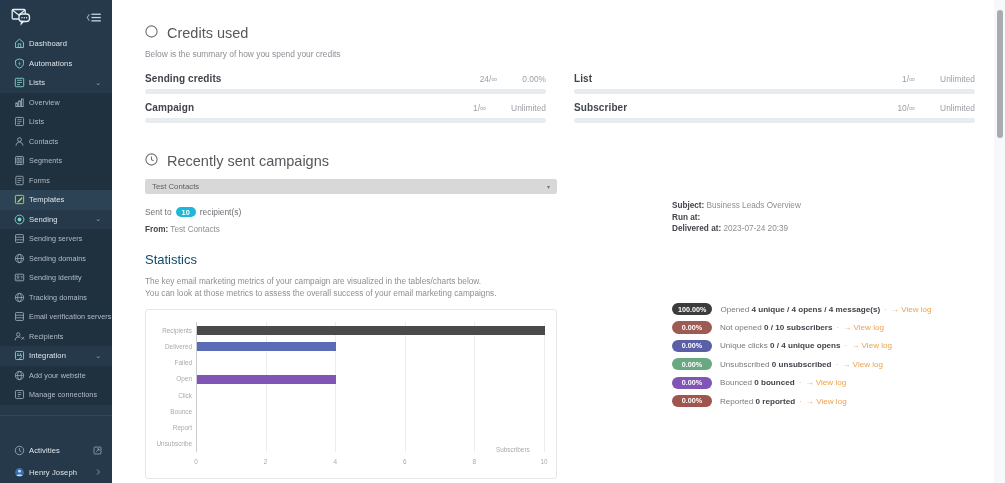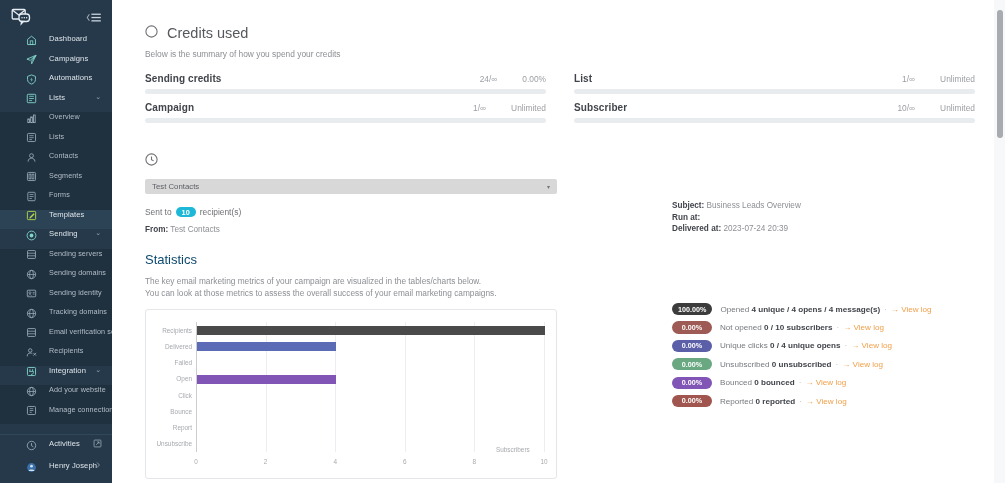--- a/index.html
+++ b/index.html
@@ -16,22 +16,22 @@
     flex: 0 0 112px; position: relative; overflow: hidden;
     display: flex; flex-direction: column;
   }
   .sb-head {
     height: 34px; display: flex; align-items: center;
     justify-content: space-between; padding: 0 10px 0 11px;
   }
   .logo svg { display: block; }
   .collapse-btn { display: flex; align-items: center; gap: 1px; cursor: pointer; }
   .sb-item {
-    height: 19.5px; display: flex; align-items: flex-start;
-    padding-left: 25px; gap: 12px; cursor: pointer; position: relative;
+    height: 19.5px; display: flex; align-items: center;
+    padding-left: 13px; gap: 4px; cursor: pointer; position: relative;
   }
   .sb-item .ic { width: 12px; height: 12px; flex: 0 0 12px; display:flex; align-items:center; justify-content:center;}
   .sb-item .lbl {
     font-size: 7.6px; color: #dfe5ea; letter-spacing: .1px; white-space: nowrap;
   }
   .sb-item.sub { background: #1f303f; }
   .sb-item.sub .lbl { color: #b4bfc9; font-size: 7.2px; }
   .sb-item.active { background: #2c4356; }
   .sb-item .chev {
     position: absolute; right: 11px; font-size: 7px; color: #9aa7b2;
@@ -171,28 +171,20 @@
             <svg width="11" height="11" viewBox="0 0 12 12">
               <path d="M6 1.3 L10.3 4.8 V10.4 H1.7 V4.8 Z" fill="none" stroke="#7fd3c9" stroke-width="1"></path>
               <rect x="4.6" y="6.4" width="2.8" height="4" fill="none" stroke="#7fd3c9" stroke-width=".9"></rect>
             </svg>
           </span>
           <span class="lbl">Dashboard</span>
         </div>
         <div class="sb-item">
           <span class="ic">
             <svg width="11" height="11" viewBox="0 0 12 12">
-              <path d="M11 1.3 L1 5.6 L4.6 6.9 L10.9 1.4 L6 8 L6.2 10.7 Z" fill="none" stroke="#7fd3c9" stroke-width="1"></path>
-            </svg>
-          </span>
-          <span class="lbl">Campaigns</span>
-        </div>
-        <div class="sb-item">
-          <span class="ic">
-            <svg width="11" height="11" viewBox="0 0 12 12">
               <path d="M6 1 L10.3 2.6 V6 C10.3 8.6 8.4 10.3 6 11 C3.6 10.3 1.7 8.6 1.7 6 V2.6 Z" fill="none" stroke="#7fd3c9" stroke-width="1"></path>
               <path d="M6.6 3.8 L4.6 6.4 H6 L5.4 8.6 L7.5 5.9 H6 Z" fill="#7fd3c9"></path>
             </svg>
           </span>
           <span class="lbl">Automations</span>
         </div>
         <div class="sb-item">
           <span class="ic">
             <svg width="11" height="11" viewBox="0 0 12 12">
               <rect x="1.4" y="1.4" width="9.2" height="9.2" rx="1" fill="none" stroke="#7fd3c9" stroke-width="1"></rect>
@@ -461,20 +453,21 @@
       </div>
 
       <div class="sec2">
         <div class="sec-title">
           <span>
             <svg width="13" height="13" viewBox="0 0 13 13">
               <circle cx="6.5" cy="6.5" r="5.6" fill="none" stroke="#6e7176" stroke-width="1.1"></circle>
               <path d="M6.5 3.4 V6.6 L8.6 7.9" fill="none" stroke="#6e7176" stroke-width="1.1"></path>
             </svg>
           </span>
+          <span>Recently sent campaigns</span>
         </div>
 
         <div class="select-box">
           <span class="val">Test Contacts</span>
           <span class="car">▾</span>
         </div>
 
         <div class="sentline">
           <span>Sent to</span>
           <span class="pill">10</span>

